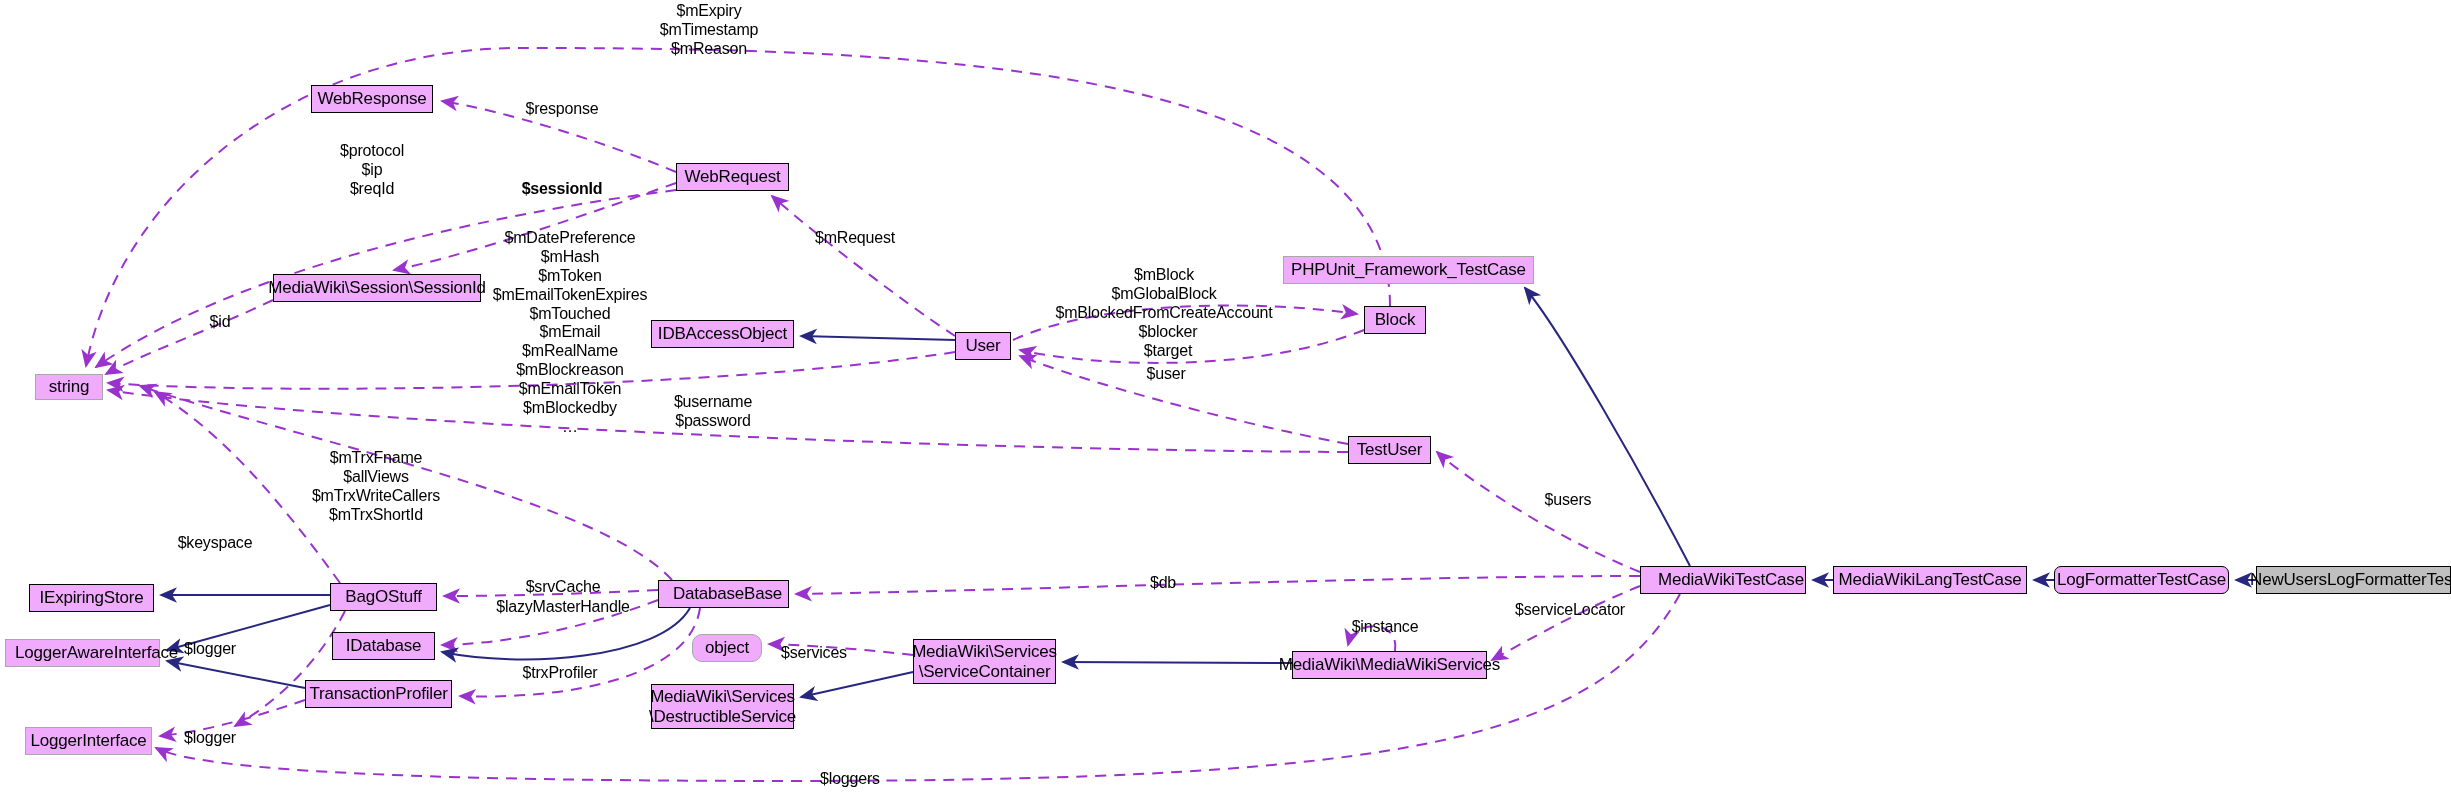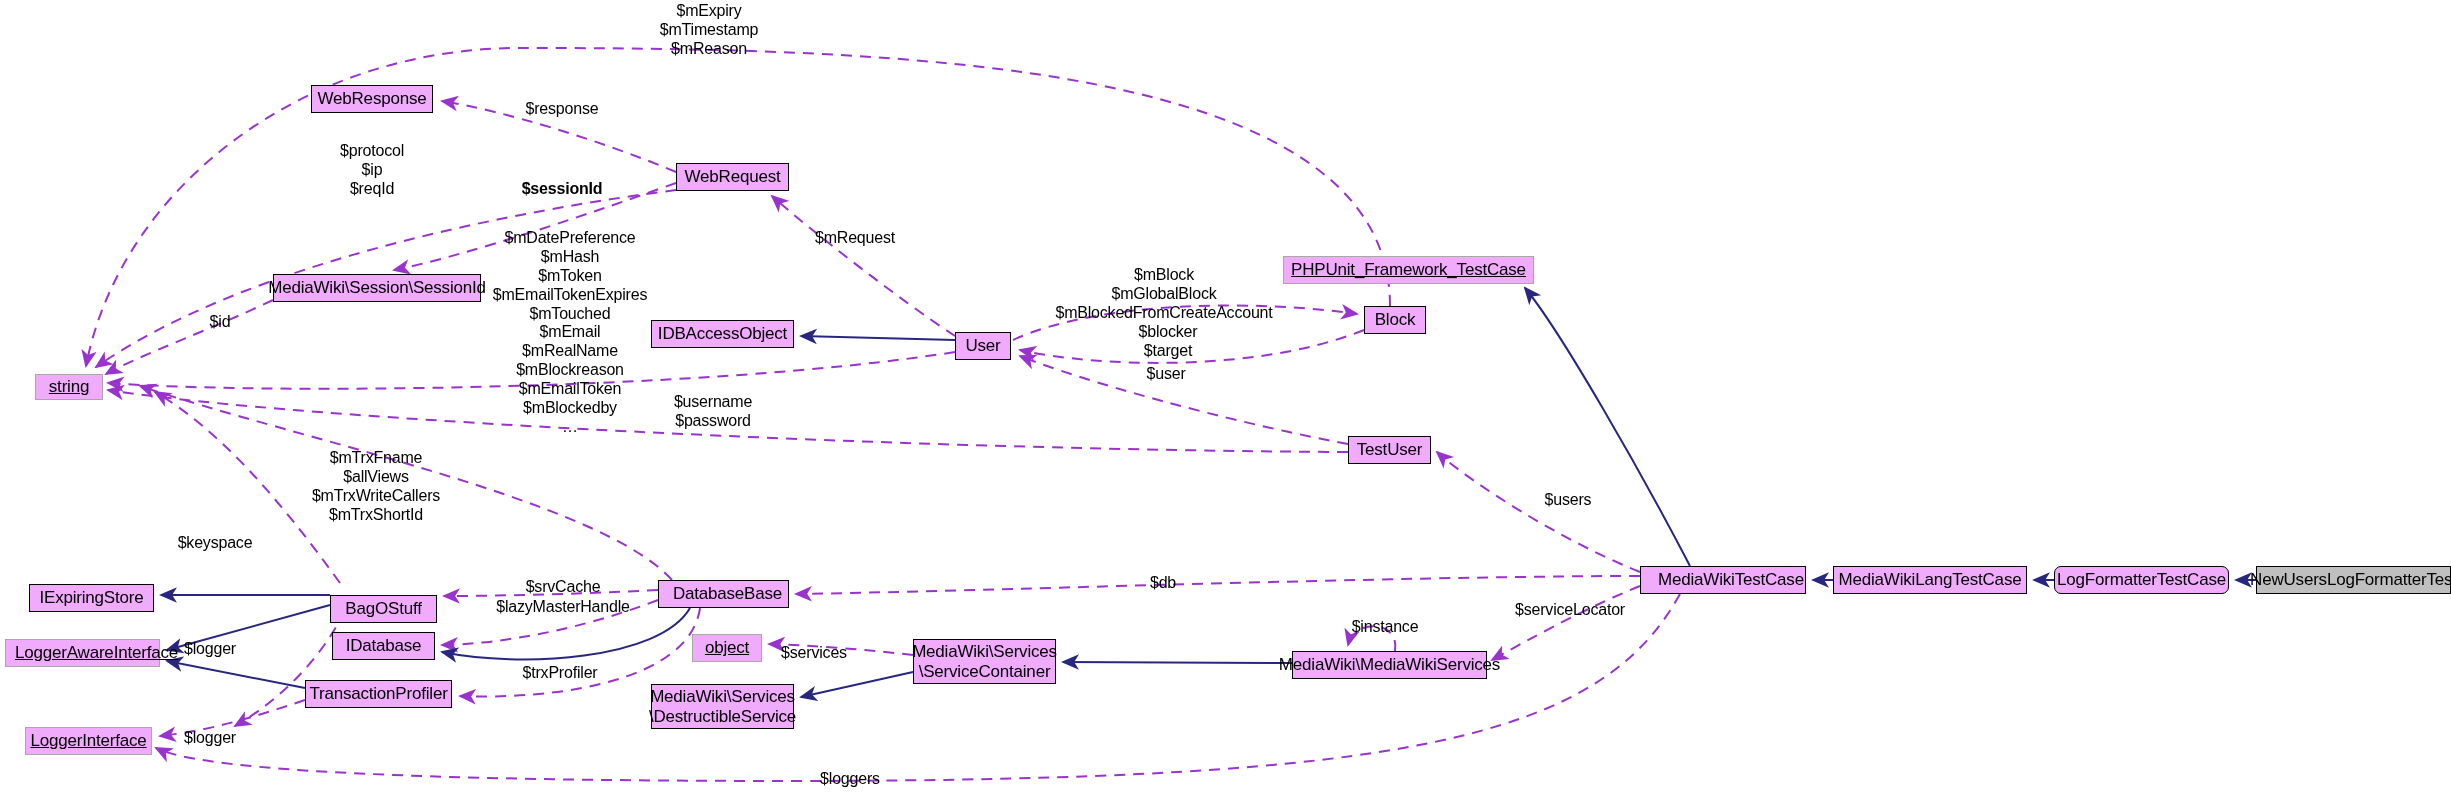--- a/index.html
+++ b/index.html
@@ -35,21 +35,20 @@
     justify-content: center;
     text-align: center;
     font-size: 17px;
     line-height: 1.12;
     color: #000000;
     white-space: pre;
     letter-spacing: -0.2px;
   }
   .uml-node.external {
     border: 1px solid #a8a8a8;
-    text-decoration: underline;
   }
   .uml-node.highlight {
     background: #bfbfbf;
     border: 1px solid #000000;
   }
   .edge-label {
     position: absolute;
     font-size: 16px;
     line-height: 1.18;
     color: #000000;
@@ -155,25 +154,25 @@
       <div class="uml-node external" style="left: 35px; top: 374px; width: 68px; height: 26px;">string</div>
       <div class="uml-node" style="left: 311px; top: 85px; width: 122px; height: 28px;">WebResponse</div>
       <div class="uml-node" style="left: 676px; top: 163px; width: 113px; height: 28px;">WebRequest</div>
       <div class="uml-node" style="left: 273px; top: 274px; width: 208px; height: 28px;">MediaWiki\Session\SessionId</div>
       <div class="uml-node" style="left: 651px; top: 320px; width: 143px; height: 28px;">IDBAccessObject</div>
       <div class="uml-node" style="left: 955px; top: 332px; width: 56px; height: 28px;">User</div>
       <div class="uml-node external" style="left: 1283px; top: 256px; width: 251px; height: 28px;">PHPUnit_Framework_TestCase</div>
       <div class="uml-node" style="left: 1364px; top: 306px; width: 62px; height: 28px;">Block</div>
       <div class="uml-node" style="left: 1348px; top: 436px; width: 83px; height: 28px;">TestUser</div>
       <div class="uml-node" style="left: 29px; top: 584px; width: 125px; height: 28px;">IExpiringStore</div>
-      <div class="uml-node" style="left: 330px; top: 583px; width: 107px; height: 28px; margin-top: 12px;">BagOStuff</div>
+      <div class="uml-node" style="left: 330px; top: 583px; width: 107px; height: 28px;">BagOStuff</div>
       <div class="uml-node" style="left: 658px; top: 580px; width: 131px; height: 28px; padding-left: 8px;">DatabaseBase</div>
       <div class="uml-node external" style="left: 5px; top: 639px; width: 155px; height: 28px; padding-left: 28px;">LoggerAwareInterface</div>
       <div class="uml-node" style="left: 332px; top: 632px; width: 103px; height: 28px;">IDatabase</div>
-      <div class="uml-node external" style="left: 692px; top: 634px; width: 70px; height: 28px;">object</div>
+      <div class="uml-node external" style="left: 692px; top: 634px; width: 70px; height: 28px; border-radius: 10px;">object</div>
       <div class="uml-node" style="left: 913px; top: 639px; width: 143px; height: 45px;">MediaWiki\Services
 \ServiceContainer</div>
       <div class="uml-node" style="left: 1292px; top: 651px; width: 195px; height: 28px;">MediaWiki\MediaWikiServices</div>
       <div class="uml-node" style="left: 305px; top: 680px; width: 147px; height: 28px;">TransactionProfiler</div>
       <div class="uml-node" style="left: 651px; top: 684px; width: 143px; height: 45px;">MediaWiki\Services
 \DestructibleService</div>
       <div class="uml-node external" style="left: 25px; top: 727px; width: 127px; height: 28px;">LoggerInterface</div>
       <div class="uml-node" style="left: 1640px; top: 566px; width: 166px; height: 28px; padding-left: 16px;">MediaWikiTestCase</div>
       <div class="uml-node" style="left: 1833px; top: 566px; width: 194px; height: 28px;">MediaWikiLangTestCase</div>
       <div class="uml-node" style="left: 2054px; top: 566px; width: 175px; height: 28px; border-radius: 7px;">LogFormatterTestCase</div>

